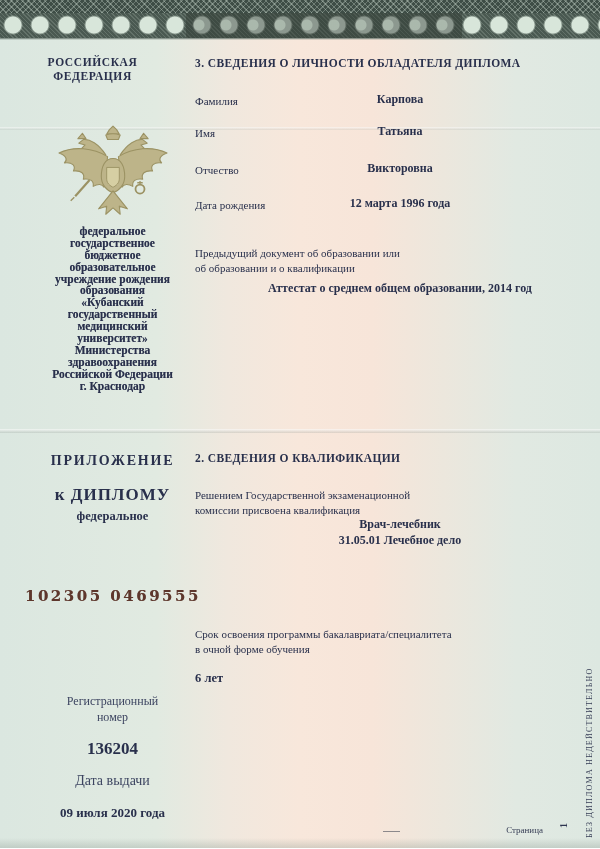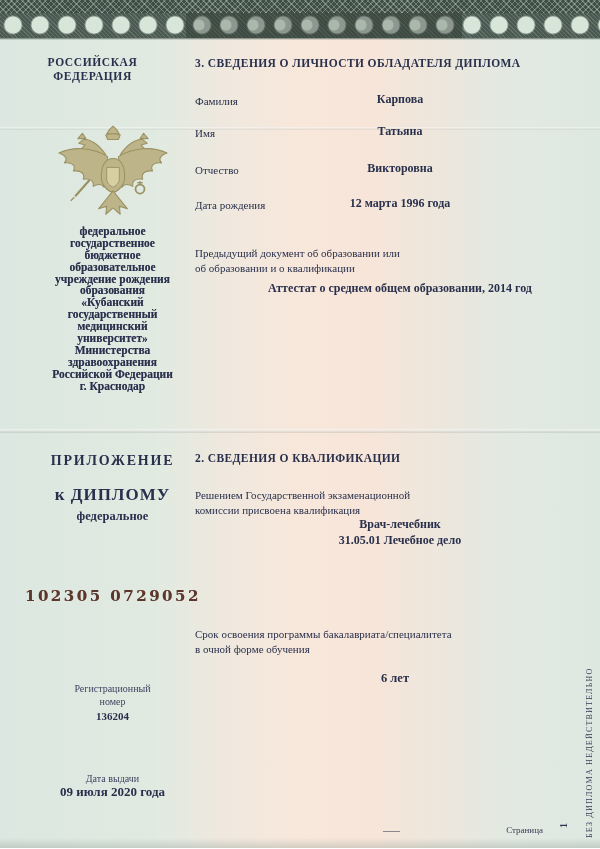--- a/index.html
+++ b/index.html
@@ -44,42 +44,42 @@
   .country{top:55px;font-size:11.5px;font-weight:bold;letter-spacing:0.6px;line-height:1.25;white-space:pre-line;}
   .eagle-wrap{top:124px;left:38px;width:150px;text-align:center;}
   .institution{top:226px;font-size:11.5px;font-weight:bold;line-height:1.035;white-space:pre-line;text-shadow:0 0 0.5px rgba(41,48,76,0.55);}
   .doc-type{top:453px;}
   .doc-type .l1{font-size:14px;letter-spacing:1.8px;font-weight:bold;}
   .doc-type .l2{font-size:17px;letter-spacing:1px;font-weight:bold;margin-top:16px;}
   .doc-type .l3{font-size:12.5px;margin-top:4px;font-weight:bold;}
   .serial{top:587px;left:25px;width:185px;text-align:left;font-family:"DejaVu Serif",serif;
     font-size:15px;letter-spacing:2.5px;color:#5e372c;font-weight:bold;text-shadow:0 0 0.6px rgba(94,55,44,0.5);}
   .reg{top:682px;}
-  .reg .lbl{font-size:10px;line-height:1.3;color:#3c4460;white-space:pre-line;}
-  .reg .val{font-size:11px;font-weight:bold;margin-top:2px;}
+  .reg .lbl{font-size:12px;line-height:1.3;color:#3c4460;white-space:pre-line;margin-top:12px;}
+  .reg .val{font-size:17px;font-weight:bold;margin-top:14px;}
   .issue{top:773px;}
-  .issue .lbl{font-size:10px;color:#3c4460;}
-  .issue .val{font-size:13px;font-weight:bold;margin-top:0;}
+  .issue .lbl{font-size:14px;color:#3c4460;}
+  .issue .val{font-size:13px;font-weight:bold;margin-top:16px;}
   
   .rcol{position:absolute;left:195px;top:0;width:412px;color:#29304c;}
   .rc{position:absolute;left:0;}
   .sec-title{font-size:11.5px;font-weight:bold;letter-spacing:0.4px;}
   .t1{top:57px;}
   .frow{width:412px;}
   .frow .flabel{position:absolute;left:0;top:3px;font-size:11px;}
   .frow .fvalue{position:absolute;left:0;width:410px;text-align:center;font-size:12px;font-weight:bold;}
   .r1{top:92px;} .r2{top:124px;} .r3{top:161px;} .r4{top:196px;}
   .plabel{font-size:11px;line-height:1.35;white-space:pre-line;}
   .prev-l{top:246px;}
   .prev-v{top:281px;width:410px;text-align:center;font-size:12px;font-weight:bold;}
   .t2{top:452px;}
   .qual-l{top:488px;}
   .qual-v{top:517px;width:410px;text-align:center;font-size:12px;font-weight:bold;line-height:1.3;white-space:pre-line;}
   .dur-l{top:627px;}
-  .dur-v{top:671px;width:400px;text-align:center;font-size:12.5px;font-weight:bold;}
+  .dur-v{top:671px;width:400px;text-align:left;font-size:12.5px;font-weight:bold;}
   
   .side-text{
     position:absolute;right:6px;top:638px;height:200px;
     writing-mode:vertical-rl;transform:rotate(180deg);
     font-size:8px;letter-spacing:1.2px;color:#363d55;white-space:nowrap;
   }
   .page-num{
     position:absolute;right:31px;bottom:20px;font-size:10px;color:#2e3550;
     writing-mode:vertical-rl;transform:rotate(180deg);font-weight:bold;
   }
@@ -141,21 +141,21 @@
 здравоохранения
 Российской Федерации
 г. Краснодар</div>
 
   <div class="lcol doc-type" style="position:absolute">
     <div class="l1">ПРИЛОЖЕНИЕ</div>
     <div class="l2">к ДИПЛОМУ</div>
     <div class="l3">федеральное</div>
   </div>
 
-  <div class="lcol serial" style="position:absolute">102305 0729052</div>
+  <div class="lcol serial" style="position:absolute">102305 0469555</div>
 
   <div class="lcol reg" style="position:absolute">
     <div class="lbl">Регистрационный
 номер</div>
     <div class="val">136204</div>
   </div>
 
   <div class="lcol issue" style="position:absolute">
     <div class="lbl">Дата выдачи</div>
     <div class="val">09 июля 2020 года</div>

